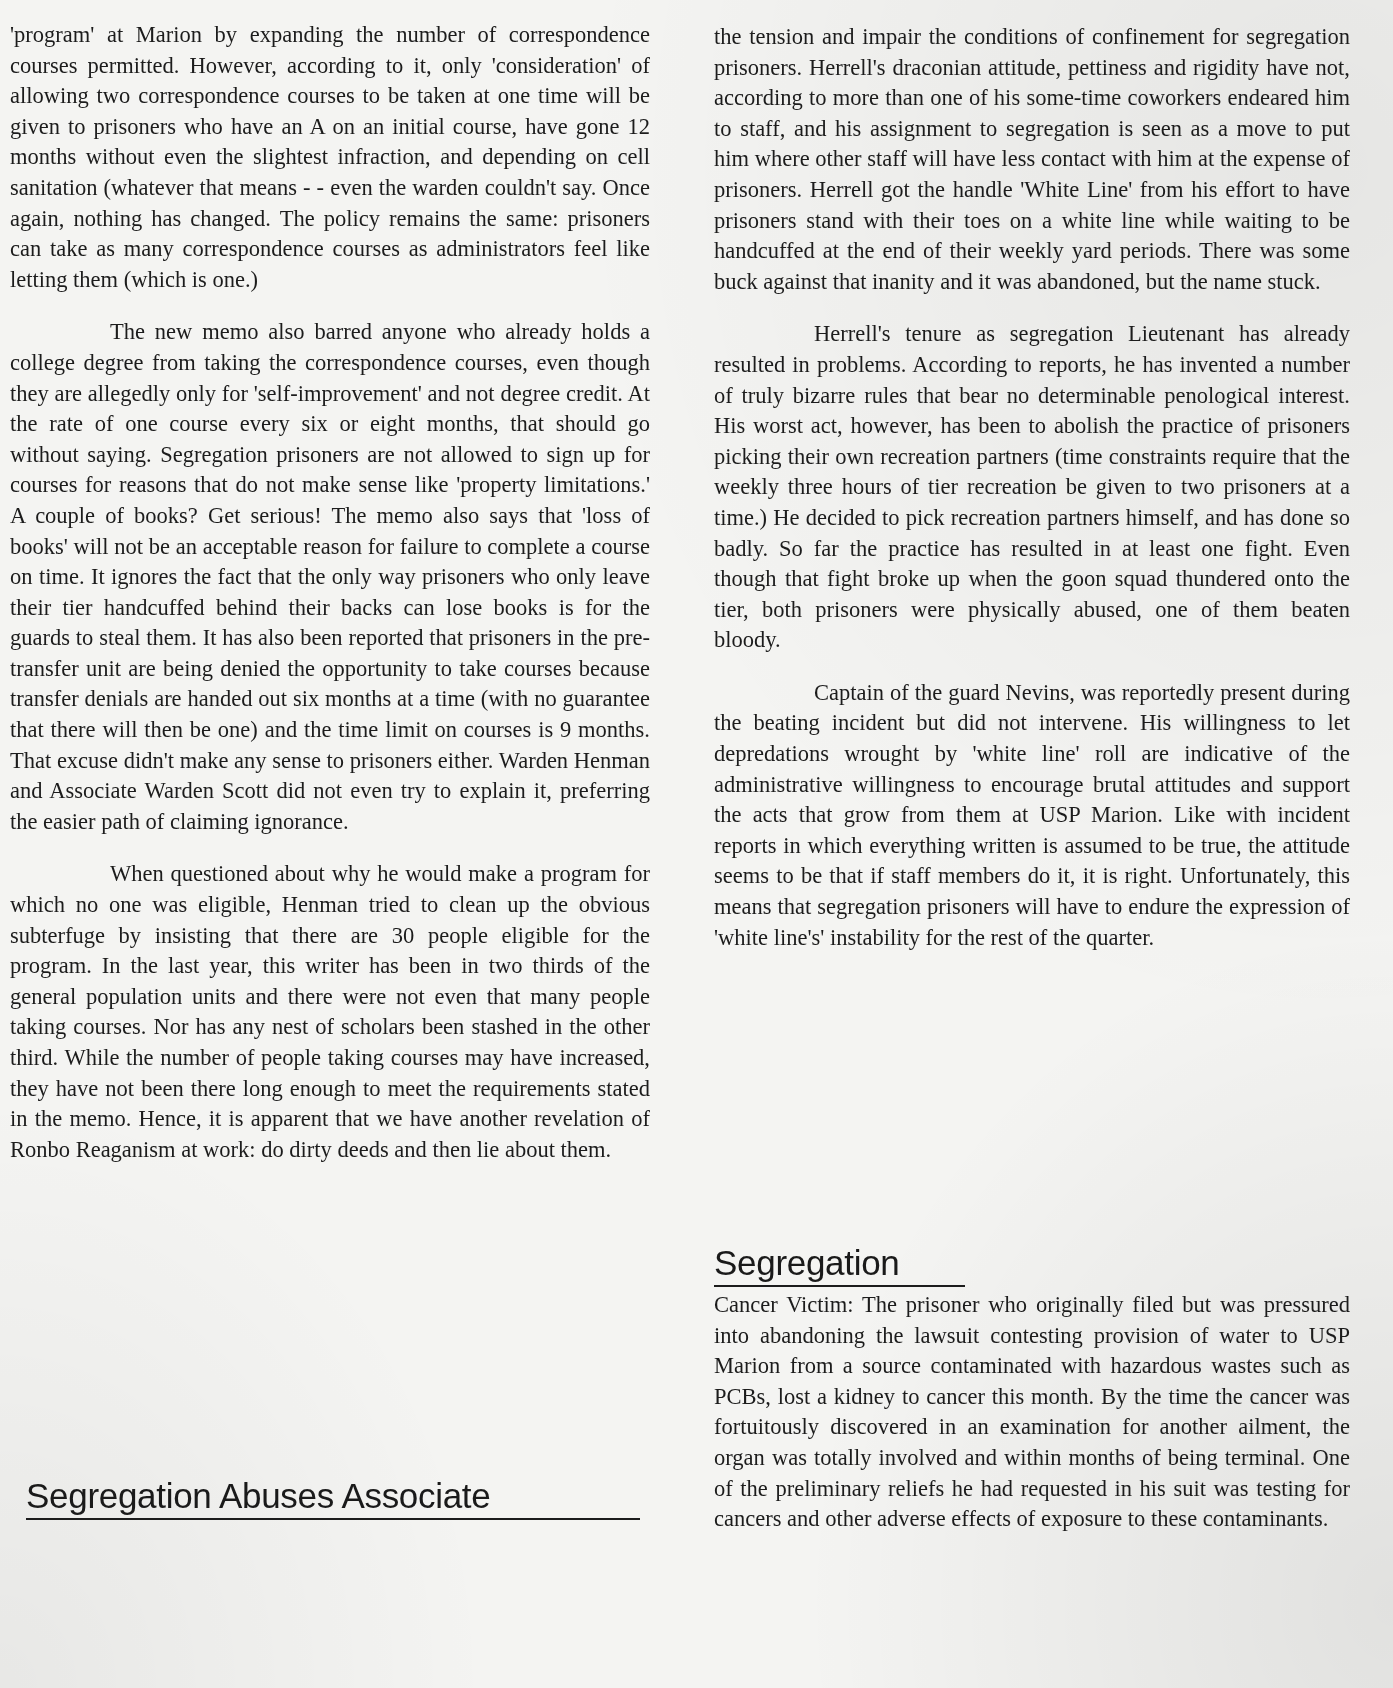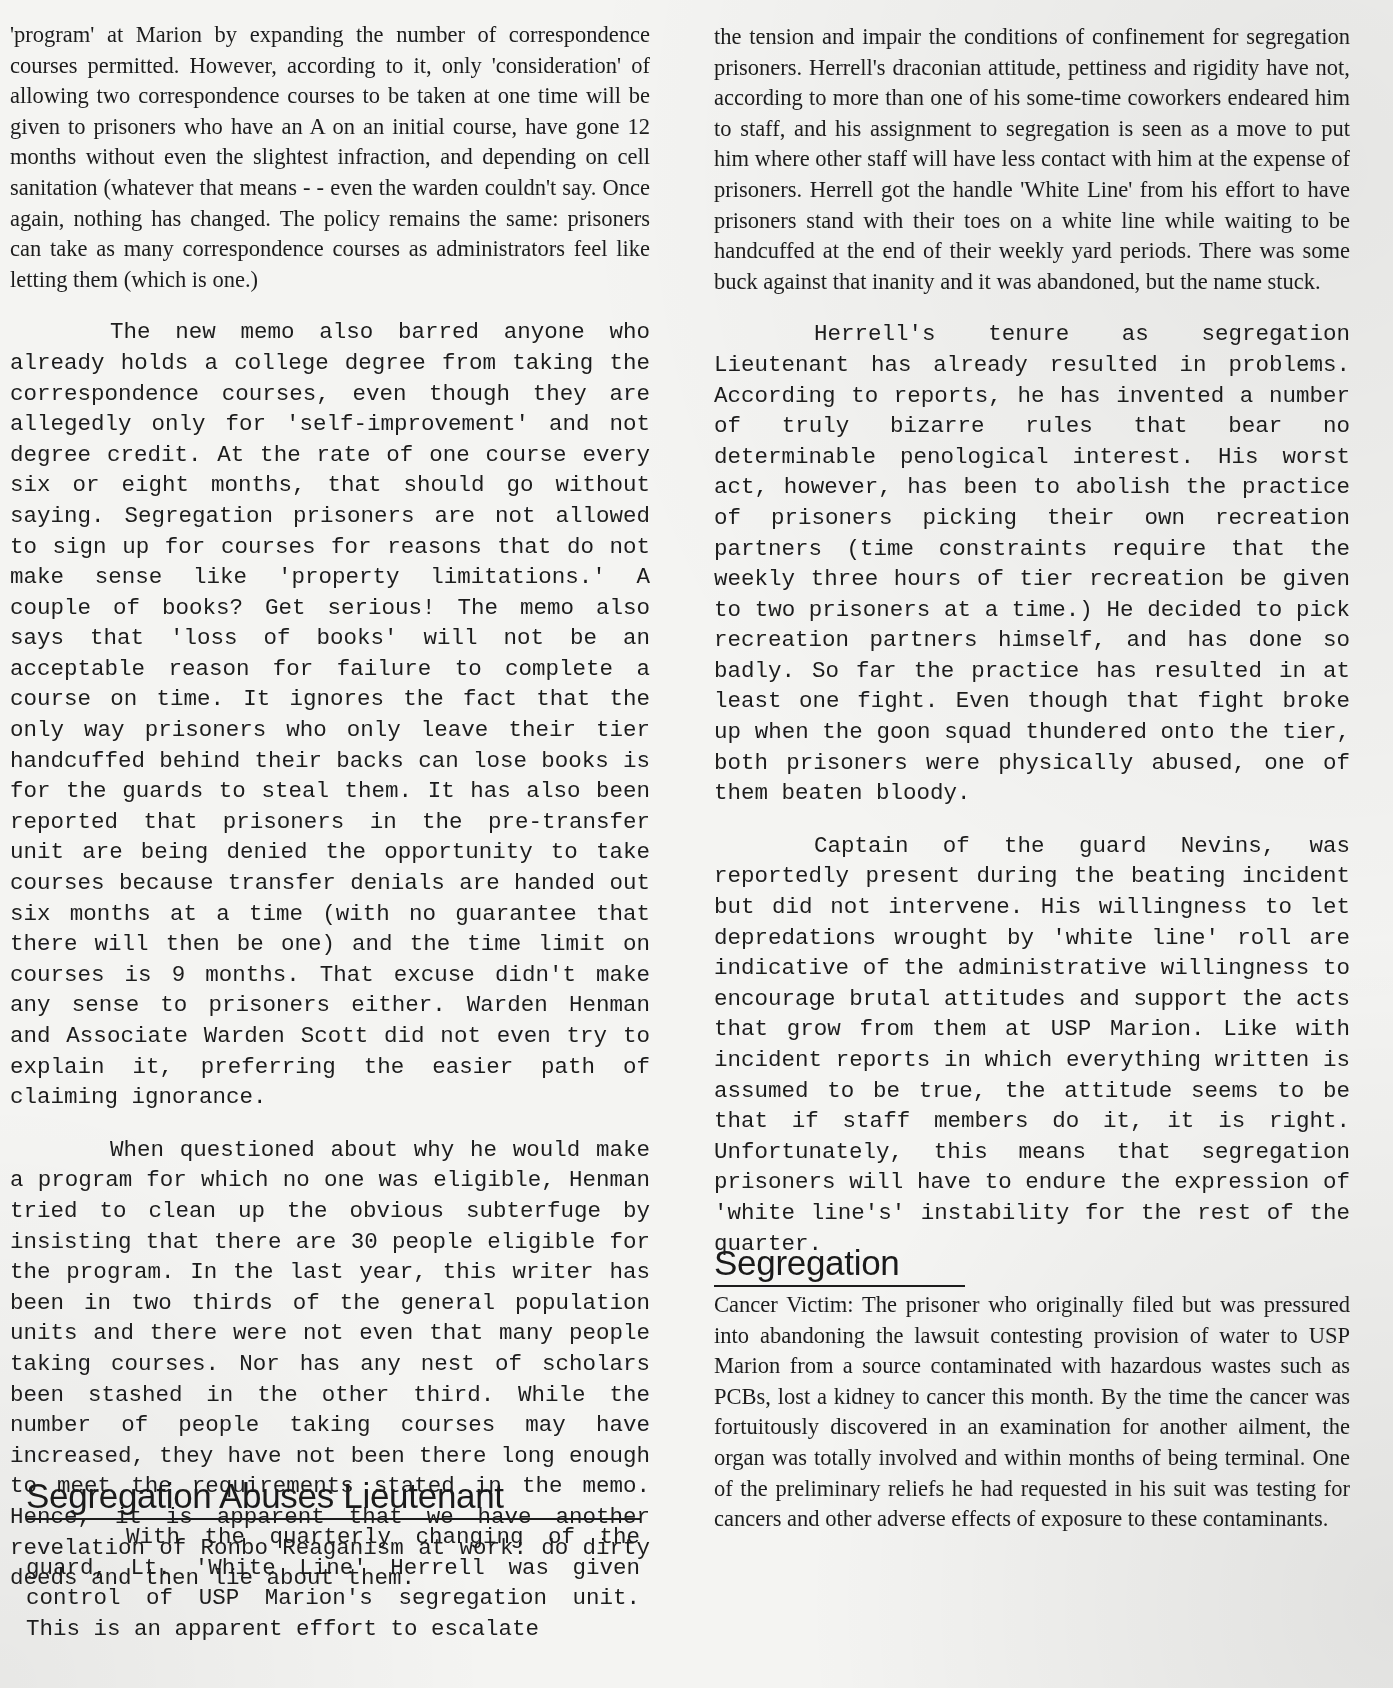--- a/index.html
+++ b/index.html
@@ -32,21 +32,21 @@
   .col-left { left: 10px; }
   .col-right { left: 714px; width: 636px; }
 
   .para {
     margin: 0;
     font-size: 22.5px;
     line-height: 30.6px;
     text-align: justify;
     text-justify: inter-word;
   }
-  .indent { text-indent: 100px; font-family: Liberation Mono, monospace; }
+  .indent { text-indent: 100px; }
   .gap { margin-top: 16px; }
 
   .section-heading {
     font-family: "Liberation Sans", "DejaVu Sans", sans-serif;
     font-size: 35px;
     line-height: 40px;
     font-weight: normal;
     margin: 0;
     padding-bottom: 2px;
     border-bottom: 2.5px solid #1c1c1c;
@@ -74,22 +74,21 @@
 
 <div class="page">
 
   <div class="column col-left" style="top:20px;">
     <p class="para">'program' at Marion by expanding the number of correspondence courses permitted. However, according to it, only 'consideration' of allowing two correspondence courses to be taken at one time will be given to prisoners who have an A on an initial course, have gone 12 months without even the slightest infraction, and depending on cell sanitation (whatever that means - - even the warden couldn't say. Once again, nothing has changed. The policy remains the same: prisoners can take as many correspondence courses as administrators feel like letting them (which is one.)</p>
     <p class="para indent gap" style="margin-top:22px;">The new memo also barred anyone who already holds a college degree from taking the correspondence courses, even though they are allegedly only for 'self-improvement' and not degree credit. At the rate of one course every six or eight months, that should go without saying. Segregation prisoners are not allowed to sign up for courses for reasons that do not make sense like 'property limitations.' A couple of books? Get serious! The memo also says that 'loss of books' will not be an acceptable reason for failure to complete a course on time. It ignores the fact that the only way prisoners who only leave their tier handcuffed behind their backs can lose books is for the guards to steal them. It has also been reported that prisoners in the pre-transfer unit are being denied the opportunity to take courses because transfer denials are handed out six months at a time (with no guarantee that there will then be one) and the time limit on courses is 9 months. That excuse didn't make any sense to prisoners either. Warden Henman and Associate Warden Scott did not even try to explain it, preferring the easier path of claiming ignorance.</p>
     <p class="para indent gap" style="margin-top:22px;">When questioned about why he would make a program for which no one was eligible, Henman tried to clean up the obvious subterfuge by insisting that there are 30 people eligible for the program. In the last year, this writer has been in two thirds of the general population units and there were not even that many people taking courses. Nor has any nest of scholars been stashed in the other third. While the number of people taking courses may have increased, they have not been there long enough to meet the requirements stated in the memo. Hence, it is apparent that we have another revelation of Ronbo Reaganism at work: do dirty deeds and then lie about them.</p>
   </div>
 
   <div class="heading-wrap-left">
-    <h2 class="section-heading">Segregation Abuses Lieutenant</h2>
-    <p class="para indent" style="margin-top:2px;">With the quarterly changing of the guard, Lt. 'White Line' Herrell was given control of USP Marion's segregation unit. This is an apparent effort to escalate</p>
+    <h2 class="section-heading">Segregation Abuses Associate</h2>
   </div>
 
   <div class="column col-right" style="top:22px;">
     <p class="para">the tension and impair the conditions of confinement for segregation prisoners. Herrell's draconian attitude, pettiness and rigidity have not, according to more than one of his some-time coworkers endeared him to staff, and his assignment to segregation is seen as a move to put him where other staff will have less contact with him at the expense of prisoners. Herrell got the handle 'White Line' from his effort to have prisoners stand with their toes on a white line while waiting to be handcuffed at the end of their weekly yard periods. There was some buck against that inanity and it was abandoned, but the name stuck.</p>
     <p class="para indent" style="margin-top:22px;">Herrell's tenure as segregation Lieutenant has already resulted in problems. According to reports, he has invented a number of truly bizarre rules that bear no determinable penological interest. His worst act, however, has been to abolish the practice of prisoners picking their own recreation partners (time constraints require that the weekly three hours of tier recreation be given to two prisoners at a time.) He decided to pick recreation partners himself, and has done so badly. So far the practice has resulted in at least one fight. Even though that fight broke up when the goon squad thundered onto the tier, both prisoners were physically abused, one of them beaten bloody.</p>
     <p class="para indent" style="margin-top:22px;">Captain of the guard Nevins, was reportedly present during the beating incident but did not intervene. His willingness to let depredations wrought by 'white line' roll are indicative of the administrative willingness to encourage brutal attitudes and support the acts that grow from them at USP Marion. Like with incident reports in which everything written is assumed to be true, the attitude seems to be that if staff members do it, it is right. Unfortunately, this means that segregation prisoners will have to endure the expression of 'white line's' instability for the rest of the quarter.</p>
   </div>
 
   <div class="heading-wrap-right">
     <h2 class="section-heading">Segregation</h2>

